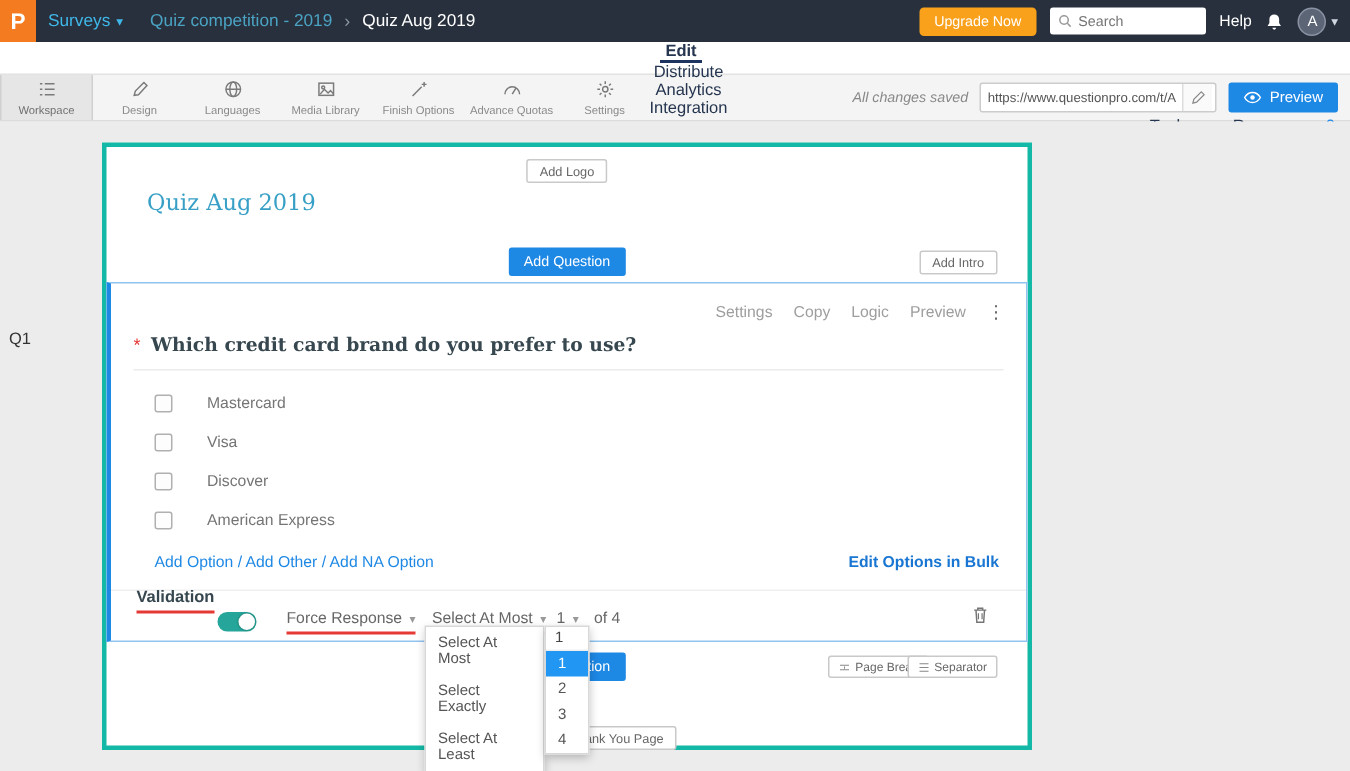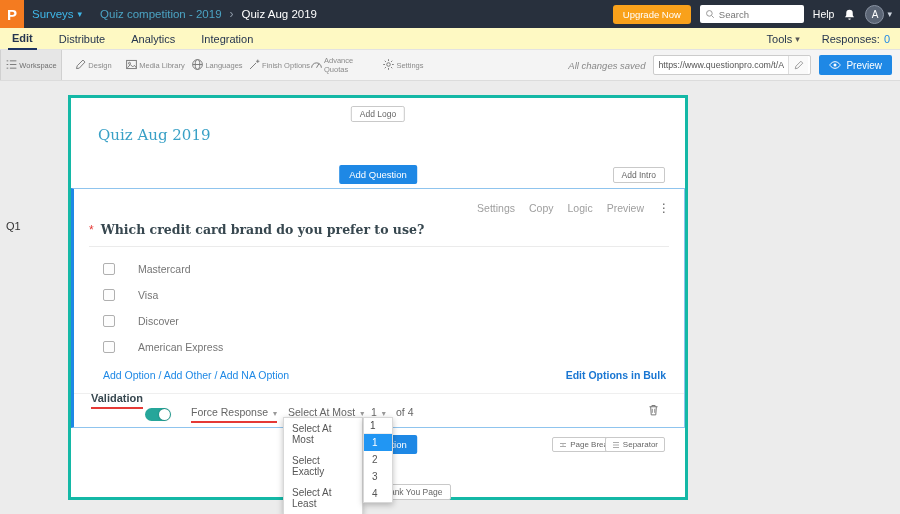--- a/index.html
+++ b/index.html
@@ -18,33 +18,33 @@
   .upgrade { background:#f9a11b; color:#fff; border:none; border-radius:3px; font-size:9.5px; font-weight:normal; padding:4px 10px; cursor:pointer; font-family:inherit; }
   .searchbox { display:flex; align-items:center; gap:4px; background:#fff; border-radius:2px; height:18px; width:104px; padding:0 5px; }
   .searchbox input { border:none; outline:none; font-size:9.5px; width:80px; color:#444; font-family:inherit; }
   .help { font-size:10.5px; color:#fff; cursor:pointer; }
   .bell { cursor:pointer; display:flex; }
   .avatar { display:flex; align-items:center; gap:3px; cursor:pointer; }
   .avatar-circle { width:19px; height:19px; border-radius:50%; background:#5b6575; border:1px solid #8a93a3; color:#fff; font-size:10px; display:flex; align-items:center; justify-content:center; }
   .avatar .caret { color:#cfd6e0; font-size:9px; }
 
   
-  .navrow { height:22px; background:#fef9c3; border-bottom:1px solid #e2e2e2; display:flex; align-items:center; font-size:11px; color:#25354f; }
+  .navrow { height:22px; background:#ffffff; border-bottom:1px solid #e2e2e2; display:flex; align-items:center; font-size:11px; color:#25354f;flex-direction:column; }
   .navrow .nav-item { padding:0 4px; margin-left:18px; height:22px; display:flex; align-items:center; cursor:pointer; }
   .navrow .nav-item:first-child { margin-left:8px; }
   .navrow .nav-item.active { border-bottom:2px solid #1d3461; font-weight:bold; }
   .nav-right { margin-left:auto; display:flex; align-items:center; gap:22px; padding-right:10px; }
   .tools { display:flex; align-items:center; gap:3px; cursor:pointer; }
   .tools .caret { font-size:9px; color:#555; }
   .responses { display:flex; gap:4px; }
   .responses .count { color:#1e88e5; }
 
   
   .toolbar { height:31px; background:#f4f4f4; border-bottom:1px solid #dcdcdc; display:flex; align-items:stretch; }
-  .tool-item { width:62px; display:flex; flex-direction:row; align-items:center; justify-content:center; gap:1px; font-size:7.5px; color:#8a8a8a; cursor:pointer; }
+  .tool-item { width:62px; display:flex; flex-direction:column; align-items:center; justify-content:center; gap:1px; font-size:7.5px; color:#8a8a8a; cursor:pointer; }
   .tool-item.selected { background:#e6e6e6; border-left:1px solid #d0d0d0; border-right:1px solid #d0d0d0; color:#707070; }
   .tool-item svg { stroke:#7a7a7a; fill:none; stroke-width:1.2; }
   .toolbar-right { margin-left:auto; display:flex; align-items:center; gap:8px; padding-right:8px; }
   .saved { font-style:italic; font-size:9.5px; color:#888; }
   .urlbox { display:flex; align-items:center; background:#fff; border:1px solid #ccc; border-radius:2px; height:20px; width:158px; }
   .urlbox input { border:none; outline:none; font-size:8.8px; color:#555; width:134px; padding:0 4px; font-family:inherit; }
   .url-edit { width:20px; height:100%; border-left:1px solid #ddd; display:flex; align-items:center; justify-content:center; cursor:pointer; background:#fafafa; }
   .preview-btn { background:#1e88e5; color:#fff; border:none; border-radius:2px; height:20px; font-size:10px; padding:0 10px; display:flex; align-items:center; gap:5px; cursor:pointer; font-family:inherit; }
 
   
@@ -170,33 +170,33 @@
       <span>Workspace</span>
     </div>
     <div class="tool-item">
       <span><svg width="13" height="13" viewBox="0 0 16 16">
             <path d="M3 13l1-3.5L11 2.5l2.5 2.5L6.5 12.5 3 13z"></path>
           </svg></span>
       <span>Design</span>
     </div>
     <div class="tool-item">
       <span><svg width="13" height="13" viewBox="0 0 16 16">
+            <circle cx="8" cy="8" r="6"></circle>
+            <ellipse cx="8" cy="8" rx="2.8" ry="6"></ellipse>
+            <path d="M2 8h12"></path>
+          </svg></span>
+      <span>Languages</span>
+    </div>
+    <div class="tool-item">
+      <span><svg width="13" height="13" viewBox="0 0 16 16">
             <rect x="2" y="3" width="12" height="10"></rect>
             <circle cx="5.5" cy="6.5" r="1.2"></circle>
             <path d="M3 12l3.5-4 3 3 2-2 2.5 3"></path>
           </svg></span>
       <span>Media Library</span>
-    </div>
-    <div class="tool-item">
-      <span><svg width="13" height="13" viewBox="0 0 16 16">
-            <circle cx="8" cy="8" r="6"></circle>
-            <ellipse cx="8" cy="8" rx="2.8" ry="6"></ellipse>
-            <path d="M2 8h12"></path>
-          </svg></span>
-      <span>Languages</span>
     </div>
     <div class="tool-item">
       <span><svg width="13" height="13" viewBox="0 0 16 16">
             <path d="M2.5 13.5L10 6"></path>
             <path d="M12 2v4M10 4h4"></path>
           </svg></span>
       <span>Finish Options</span>
     </div>
     <div class="tool-item">
       <span><svg width="13" height="13" viewBox="0 0 16 16">

